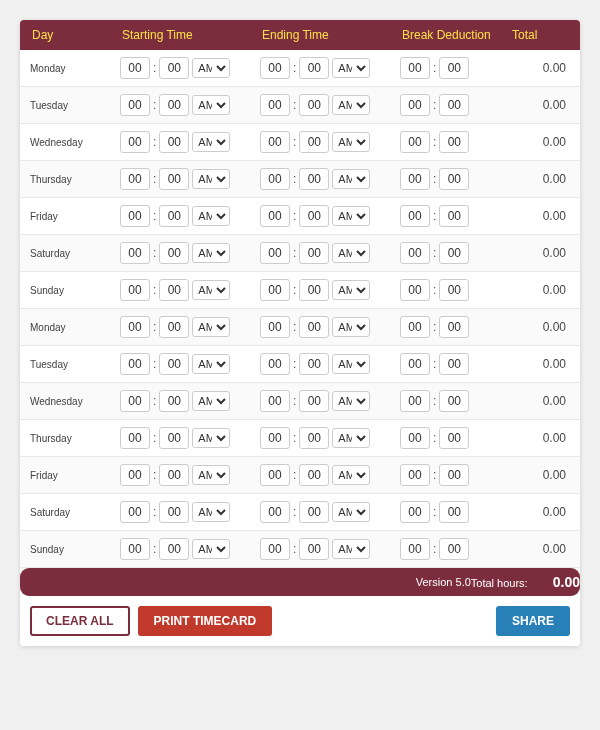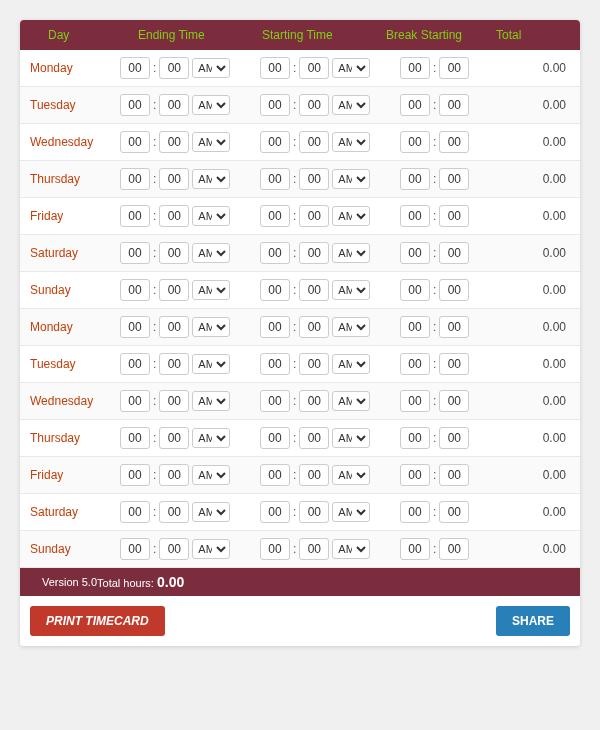--- a/index.html
+++ b/index.html
@@ -23,40 +23,40 @@
       font-size: 22px;
       font-weight: normal;
       text-align: center;
       padding: 16px 0 10px;
       color: #333;
     }
     .table-header {
       display: grid;
       grid-template-columns: 90px 1fr 1fr 110px 60px;
       background: #7b2d3e;
-      color: #84cc16;
-      font-size: 12px;
-      padding: 8px 26px;
+      color: #fde047;
+      font-size: 12px;
+      padding: 8px 10px;
     }
     .table-header span { padding: 0 2px; }
     .rows-container {
       max-height: 520px;
       overflow-y: auto;
     }
     .time-row {
       display: grid;
       grid-template-columns: 90px 1fr 1fr 110px 60px;
       align-items: center;
       border-bottom: 1px solid #e8e8e8;
       padding: 7px 10px;
       font-size: 12px;
       color: #444;
     }
     .time-row:nth-child(even) { background: #fafafa; }
-    .day-label { font-size: 12px; color: #c2410c; }
+    .day-label { font-size: 10px; color: #404040; }
     .time-group {
       display: flex;
       align-items: center;
       gap: 3px;
     }
     .time-input {
       width: 30px;
       border: 1px solid #ccc;
       border-radius: 3px;
       text-align: center;
@@ -83,24 +83,25 @@
     .total-val {
       font-size: 12px;
       color: #444;
       text-align: right;
       padding-right: 4px;
     }
     .footer-bar {
       background: #7b2d3e;
       color: #fff;
       display: flex;
-      justify-content: flex-start;
+      justify-content: flex-end;
       align-items: center;
-      padding: 6px 22px;
+      padding: 6px 0;
       font-size: 11px;
+      border-radius: 9px;
     }
     .total-hours-val { font-size: 14px; font-weight: bold; }
     .action-bar {
       display: flex;
       align-items: center;
       padding: 10px 10px;
       gap: 8px;
       background: #fff;
     }
     .btn-calculate {
@@ -125,21 +126,20 @@
     }
     .btn-print {
       background: #c0392b;
       color: #fff;
       border: none;
       font-size: 12px;
       font-weight: bold;
       padding: 8px 16px;
       border-radius: 3px;
       cursor: pointer;
-      font-style: italic;
     }
     .btn-share {
       background: #2980b9;
       color: #fff;
       border: none;
       font-size: 12px;
       font-weight: bold;
       padding: 8px 16px;
       border-radius: 3px;
       cursor: pointer;
@@ -147,23 +147,23 @@
       text-align: center;
     }
   </style>
 </head>
 <body>
 
 <div class="card">
 
   <div class="table-header">
     <span>Day</span>
+    <span>Starting Time</span>
     <span>Ending Time</span>
-    <span>Starting Time</span>
-    <span>Break Starting</span>
+    <span>Break Deduction</span>
     <span>Total</span>
   </div>
 
   <div class="rows-container" id="rows-container">
   <div class="time-row">
       <span class="day-label">Monday</span>
       <div class="time-group">
         <input type="text" class="time-input" value="00" style="">
         <span class="colon">:</span>
         <input type="text" class="time-input" value="00" style="">
@@ -509,22 +509,23 @@
         <span class="colon">:</span>
         <input type="text" class="time-input" value="00" style="">
       </div>
       <span class="total-val">0.00</span>
     </div>
     </div>
 
   <div class="footer-bar">
     <span>Version 5.0</span>
     <span>
-      <span style="margin-right:0;">Total hours:</span>
+      <span style="margin-right:22px;">Total hours:</span>
       <span class="total-hours-val">0.00</span>
     </span>
   </div>
 
   <div class="action-bar">
+    <button class="btn-clear">CLEAR ALL</button>
     <button class="btn-print">PRINT TIMECARD</button>
     <button class="btn-share">SHARE</button>
   </div>
 </div>
 
 </body></html>

